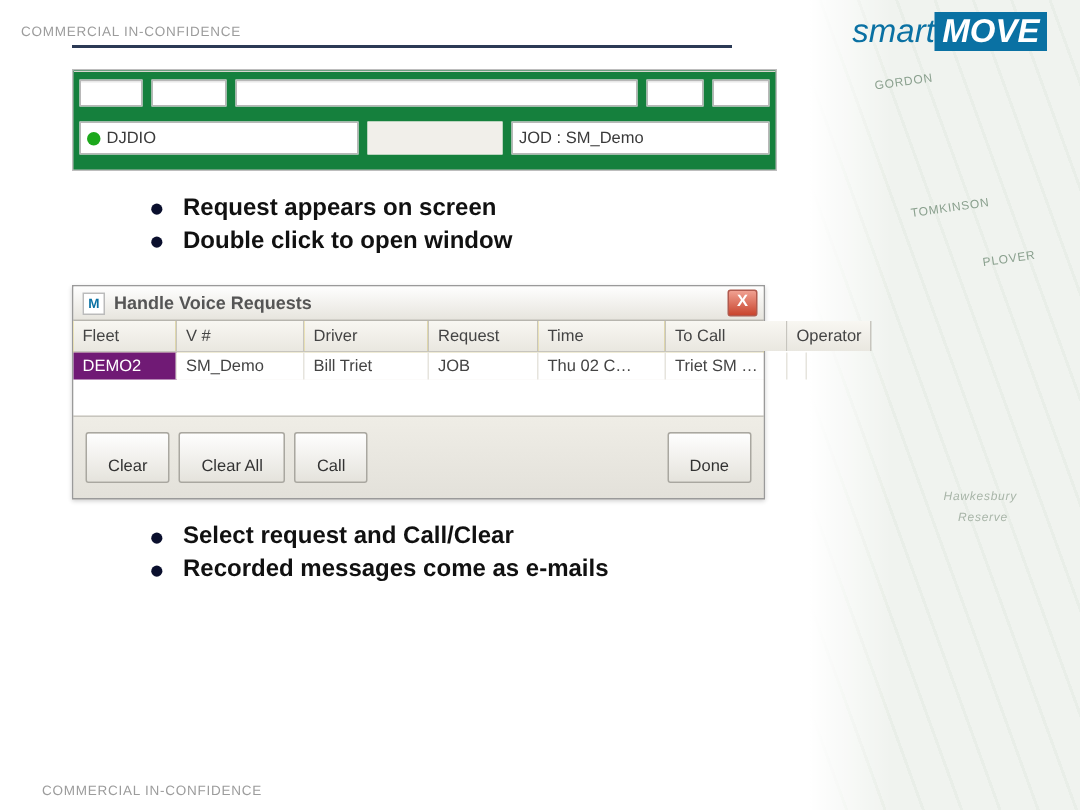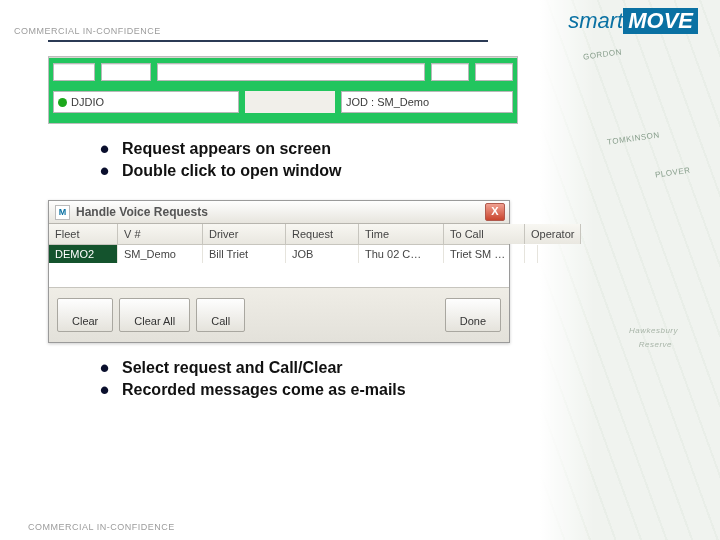--- a/index.html
+++ b/index.html
@@ -20,21 +20,21 @@
     z-index:0;
   }
   .road-label{
     position:absolute;color:#8aa08e;font-size:8px;letter-spacing:.5px;
     font-family:Verdana,Arial,sans-serif;z-index:0;user-select:none;
     transform:rotate(-8deg);
   }
   .header{position:relative;z-index:1}
   .conf{
     font-size:9px;color:#9c9c9c;letter-spacing:.5px;
-    padding:26px 0 0 14px;
+    padding:16px 0 0 14px;
   }
   .conf.bottom{position:absolute;bottom:8px;left:14px}
   .logo{
     position:absolute;right:22px;top:8px;
     color:#0a71a3;font-size:22px;font-style:italic;
     z-index:2;
   }
   .logo .brand-pre{font-weight:400}
   .logo .brand-post{
     color:#fff;background:#0a71a3;padding:0 5px 1px 5px;
@@ -45,21 +45,21 @@
     font-size:24px;letter-spacing:.2px;
     margin:30px 0 0 58px;
   }
   .rule{
     width:440px;border-bottom:2px solid #2b3a55;margin:4px 0 14px 48px;
   }
   .stage{position:relative;z-index:1;padding-left:48px}
   
   .shot1{
     width:460px;margin-top:4px;
-    background:#22c55e;border:1px solid #bdbdbd;padding:6px 4px 10px 4px;
+    background:#15803d;border:1px solid #bdbdbd;padding:6px 4px 10px 4px;
     box-shadow:0 1px 0 #d8d6cf inset;
   }
   .row{display:flex;gap:6px}
   .cell{
     background:#fff;border:1px solid #b8b8b8;height:16px;flex:1;
     box-shadow:inset 0 1px 0 #e8e8e8;
   }
   .shot1 .rowtop .cell:nth-child(1){flex:0 0 40px}
   .shot1 .rowtop .cell:nth-child(2){flex:0 0 48px}
   .shot1 .rowtop .cell:nth-child(3){flex:1}
@@ -106,21 +106,21 @@
   }
   .cols .c:nth-child(1){flex:0 0 56px}
   .cols .c:nth-child(2){flex:0 0 72px}
   .cols .c:nth-child(3){flex:0 0 70px}
   .cols .c:nth-child(4){flex:0 0 60px}
   .cols .c:nth-child(5){flex:0 0 72px}
   .cols .c:nth-child(6){flex:0 0 68px}
   .cols .c:nth-child(7){flex:1}
   .dr{display:flex;font-size:11px;color:#444;background:#fff}
   .dr .d{padding:3px 6px;border-right:1px solid #e6e4dd;flex:1 0 0;white-space:nowrap;overflow:hidden}
-  .dr .d:nth-child(1){flex:0 0 56px;background:#14532d;color:#fff}
+  .dr .d:nth-child(1){flex:0 0 56px;background:#701a75;color:#fff}
   .dr .d:nth-child(2){flex:0 0 72px}
   .dr .d:nth-child(3){flex:0 0 70px}
   .dr .d:nth-child(4){flex:0 0 60px}
   .dr .d:nth-child(5){flex:0 0 72px}
   .dr .d:nth-child(6){flex:0 0 68px}
   .dr .d:nth-child(7){flex:1}
   .blank{height:24px;background:#fff}
   .btnbar{
     display:flex;gap:6px;padding:10px 8px;background:linear-gradient(#efede6,#e3e1da);
     border-top:1px solid #c7c5be;justify-content:flex-start;

